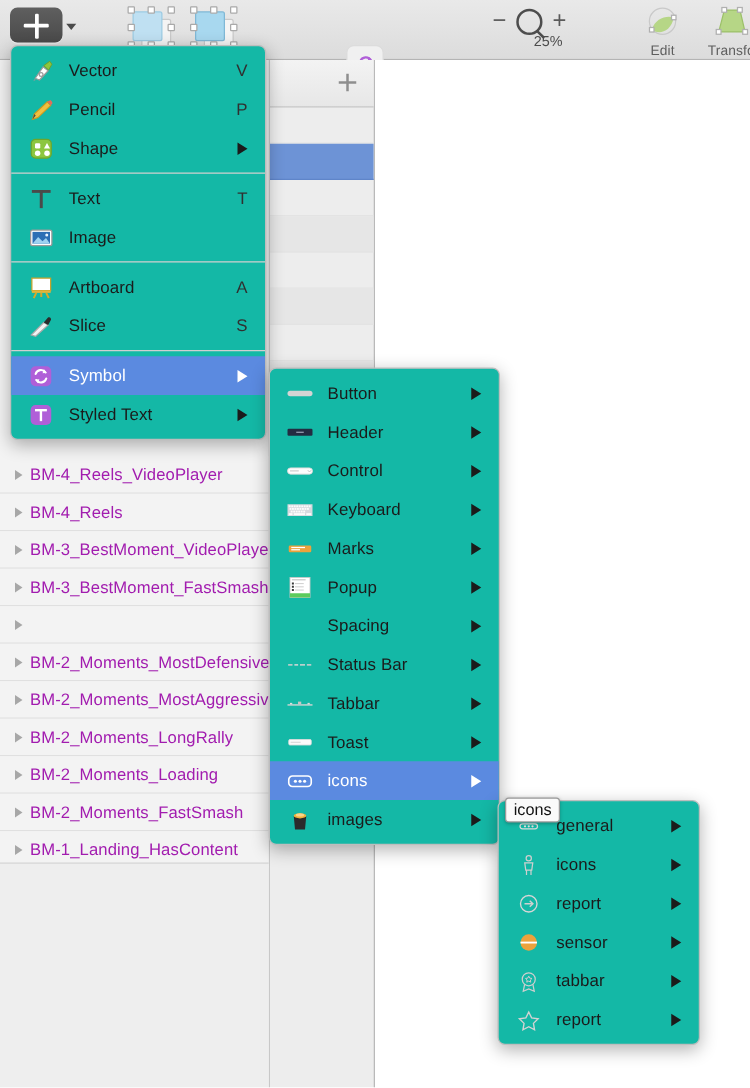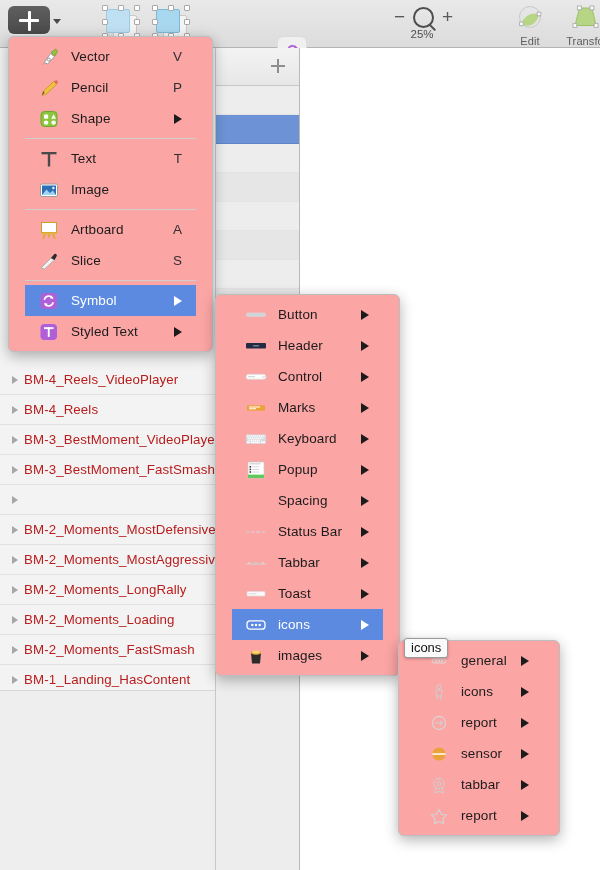--- a/index.html
+++ b/index.html
@@ -42,41 +42,41 @@
   
   #createsym-icon{width:28px;height:28px;margin-top:4px;border-radius:6px;
     background:#f0f0f0;border:1px solid #dcdcdc;display:flex;align-items:center;justify-content:center;}
 
   
   #zoom-group{position:absolute;top:0;height:48px;}
   .zm-sign{position:absolute;font-size:19px;color:#5a5a5a;top:6px;font-weight:400;}
   #zoom-glass{position:absolute;left:19px;top:7px;width:17px;height:17px;border:2px solid #4d4d4d;border-radius:50%;}
   #zoom-glass-handle{position:absolute;left:34px;top:24px;width:2.4px;height:9px;background:#4d4d4d;
     transform:rotate(-45deg);transform-origin:top center;border-radius:1px;}
-  #zoom-pct{position:absolute;top:28px;left:0;width:56px;text-align:center;font-size:11.5px;color:#4d4d4d;}
+  #zoom-pct{position:absolute;top:28px;left:0;width:56px;text-align:right;font-size:11.5px;color:#4d4d4d;}
 
   
   #edit-icon,#transform-icon{width:30px;height:30px;margin-top:3px;position:relative;}
 
   
   #layer-panel{
     position:absolute;left:0;top:48px;width:216px;height:822px;
     background:#f3f3f3;border-right:1px solid #c8c8c8;box-sizing:border-box;
     overflow:hidden;
   }
   .layer-row{
     position:relative;height:30px;display:flex;align-items:center;
     border-bottom:1px solid #e0e0e0;box-sizing:border-box;background:#f3f3f3;
   }
   .layer-disc{
     width:18px;margin-left:6px;flex:none;display:flex;align-items:center;justify-content:center;
   }
   .layer-disc .tri{width:0;height:0;border-top:4.5px solid transparent;border-bottom:4.5px solid transparent;
     border-left:6.5px solid #a7a7a7;}
-  .layer-name{font-size:13.3px;color:#b91c1c;white-space:nowrap;letter-spacing:.1px;}
+  .layer-name{font-size:13.3px;color:#a21caf;white-space:nowrap;letter-spacing:.1px;}
   #layer-empty{position:absolute;left:0;top:642px;width:216px;height:180px;background:#eeeeee;
     border-top:1px solid #d6d6d6;}
 
   
   #mid-panel{
     position:absolute;left:216px;top:48px;width:84px;height:822px;
     background:#ededed;border-right:1px solid #b9b9b9;box-sizing:border-box;overflow:hidden;
   }
   #mid-header{position:relative;height:37px;background:linear-gradient(to bottom,#f3f3f3,#e7e7e7);
     border-bottom:1px solid #c6c6c6;}
@@ -85,22 +85,22 @@
   #mid-plus .v{position:absolute;left:6px;top:0;width:2px;height:14px;background:#8e8e8e;}
   .mid-row{height:29px;border-bottom:1px solid #e3e3e3;box-sizing:border-box;}
   .mid-row.alt{background:#e6e6e6;}
   .mid-row.sel{background:#6d93d6;border-bottom-color:#5f85c9;}
 
   
   #canvas{position:absolute;left:300px;top:48px;width:300px;height:822px;background:#ffffff;}
 
   
   .menu{
-    position:absolute;background:#fca5a5;border:1px solid #bdbdbd;border-radius:6px;
-    box-shadow:0 4px 14px rgba(0,0,0,.30);padding:4px 16px;box-sizing:border-box;
+    position:absolute;background:#14b8a6;border:1px solid #bdbdbd;border-radius:6px;
+    box-shadow:0 4px 14px rgba(0,0,0,.30);padding:4px 0;box-sizing:border-box;
     font-size:13.5px;color:#1b1b1b;
   }
   .mi{position:relative;display:flex;align-items:center;height:31px;padding:0 0 0 10px;box-sizing:border-box;
     white-space:nowrap;}
   .mi.sel{background:#5b8ae0;color:#fff;}
   .mi-ico{width:28px;height:22px;flex:none;display:flex;align-items:center;justify-content:center;margin-right:8px;}
   .mi-label{flex:1;letter-spacing:.1px;}
   .mi-key{font-size:13.5px;color:#303030;padding-right:14px;}
   .mi-arrow{width:0;height:0;border-top:5px solid transparent;border-bottom:5px solid transparent;
     border-left:8px solid #1b1b1b;margin-right:14px;}
@@ -427,31 +427,20 @@
     </div>
     <div class="mi">
       <span class="mi-ico">
         <svg width="22" height="20" viewBox="0 0 22 20" aria-hidden="true">
           <rect x="1" y="7.3" width="20" height="5" rx="2.5" fill="#fdfdfd" stroke="#d8d8d8" stroke-width=".7"></rect>
           <rect x="3" y="9.2" width="7" height="1" fill="#d0d0d0"></rect>
           <path d="M17.3 9.2 l1.3 1.4 l1.3 -1.4" fill="none" stroke="#c4c4c4" stroke-width=".8"></path>
         </svg>
       </span>
       <span class="mi-label">Control</span>
-      <span class="mi-arrow"></span>
-    </div>
-    <div class="mi">
-      <span class="mi-ico">
-        <svg width="22" height="20" viewBox="0 0 22 20" aria-hidden="true">
-          <rect x="2" y="7.3" width="18" height="5.4" rx="1" fill="#eca23c"></rect>
-          <rect x="4" y="8.5" width="11" height="1" fill="#fff"></rect>
-          <rect x="4" y="10.3" width="7" height="1" fill="#fff"></rect>
-        </svg>
-      </span>
-      <span class="mi-label">Marks</span>
       <span class="mi-arrow"></span>
     </div>
     <div class="mi">
       <span class="mi-ico">
         <svg width="22" height="20" viewBox="0 0 22 20" aria-hidden="true">
           <rect x="1" y="5.4" width="20" height="9.4" fill="#d6d9de"></rect>
           <g fill="#fbfbfb">
             <rect x="2" y="6.3" width="1.5" height="1.5"></rect>
             <rect x="4" y="6.3" width="1.5" height="1.5"></rect>
             <rect x="6" y="6.3" width="1.5" height="1.5"></rect>
@@ -480,20 +469,31 @@
             <rect x="16" y="12.5" width="4" height="1.6"></rect>
           </g>
         </svg>
       </span>
       <span class="mi-label">Keyboard</span>
       <span class="mi-arrow"></span>
     </div>
     <div class="mi">
       <span class="mi-ico">
         <svg width="22" height="20" viewBox="0 0 22 20" aria-hidden="true">
+          <rect x="2" y="7.3" width="18" height="5.4" rx="1" fill="#eca23c"></rect>
+          <rect x="4" y="8.5" width="11" height="1" fill="#fff"></rect>
+          <rect x="4" y="10.3" width="7" height="1" fill="#fff"></rect>
+        </svg>
+      </span>
+      <span class="mi-label">Marks</span>
+      <span class="mi-arrow"></span>
+    </div>
+    <div class="mi">
+      <span class="mi-ico">
+        <svg width="22" height="20" viewBox="0 0 22 20" aria-hidden="true">
           <rect x="3" y="2" width="16" height="16" fill="#fff" stroke="#c9c9c9" stroke-width=".7"></rect>
           <rect x="4.5" y="3.4" width="11" height=".9" fill="#c2c2c2"></rect>
           <g fill="#3a3a3a">
             <rect x="4.5" y="6" width="1.6" height="1.6"></rect>
             <rect x="4.5" y="8.6" width="1.6" height="1.6"></rect>
             <rect x="4.5" y="11.2" width="1.6" height="1.6"></rect>
           </g>
           <g fill="#d3d3d3">
             <rect x="7" y="6.4" width="7" height=".9"></rect>
             <rect x="7" y="9" width="7" height=".9"></rect>

